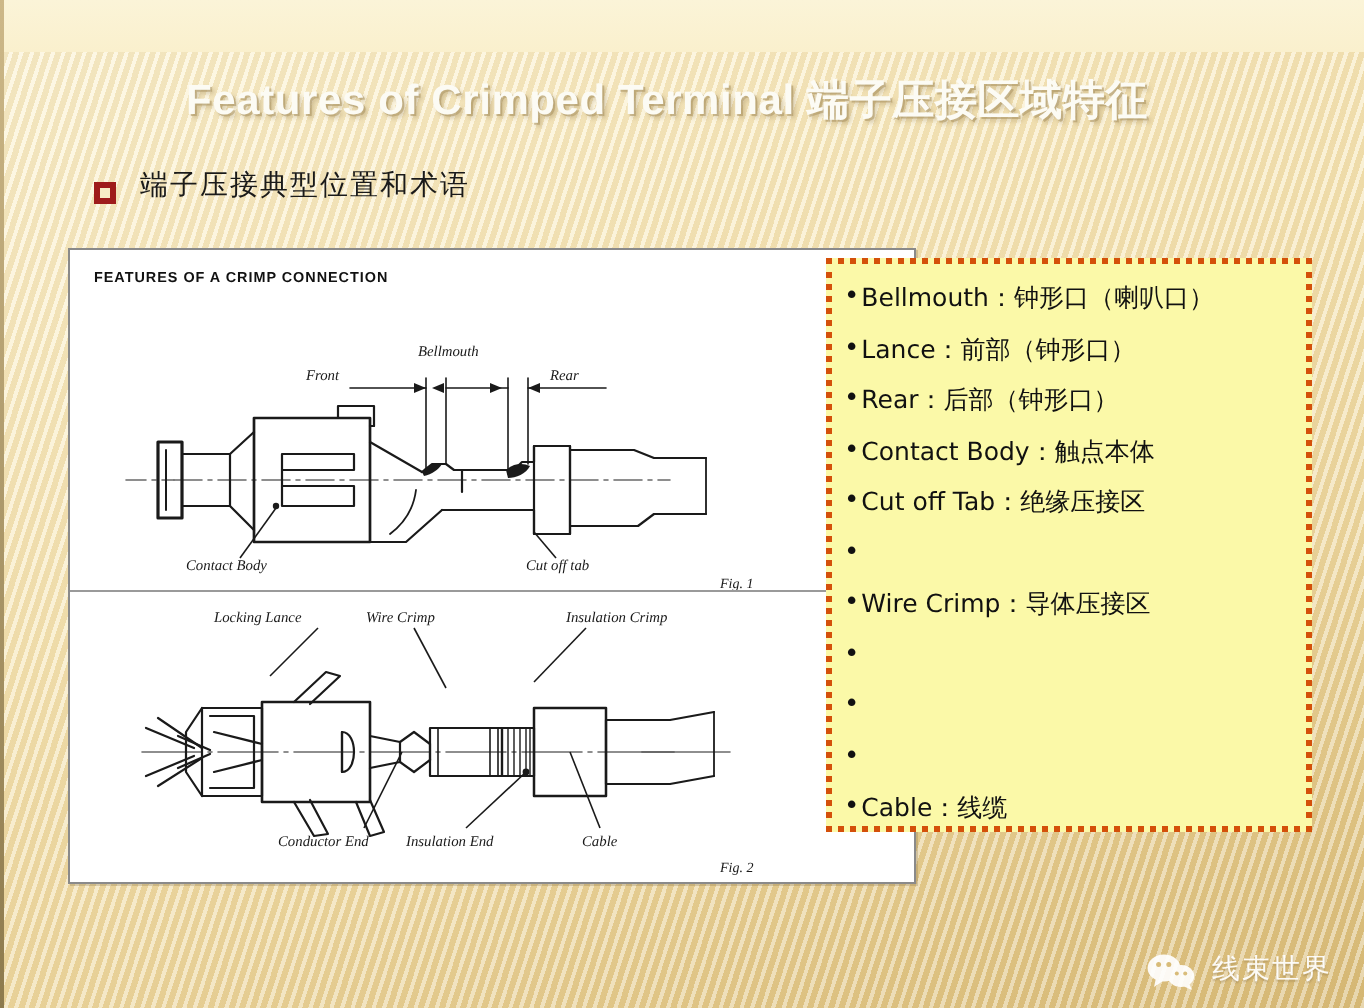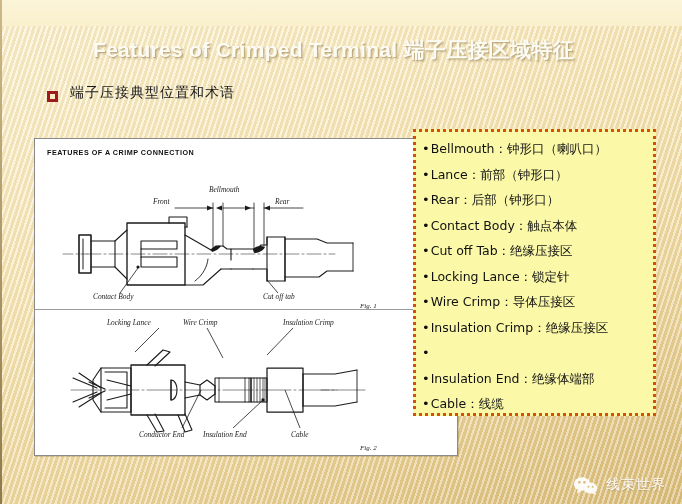--- a/index.html
+++ b/index.html
@@ -96,21 +96,21 @@
     color: #1a1a1a;
     font-family: "DejaVu Sans", "Liberation Sans", sans-serif;
     letter-spacing: 1px;
     white-space: nowrap;
   }
 
   
   .figure-panel {
     position: absolute;
     left: 34px;
-    top: 138px;
+    top: 124px;
     width: 424px;
     height: 318px;
     background: #ffffff;
     border: 1px solid #8a8a8a;
     box-sizing: border-box;
     box-shadow: 1px 1px 0 rgba(120,100,60,0.25);
     z-index: 3;
   }
   .fig-caption {
     position: absolute;
@@ -387,36 +387,33 @@
       <li>
           <span class="legend-dot">•</span>
           <span class="legend-text">Contact Body：触点本体</span>
         </li>
       <li>
           <span class="legend-dot">•</span>
           <span class="legend-text">Cut off Tab：绝缘压接区</span>
         </li>
       <li>
           <span class="legend-dot">•</span>
-          <span class="legend-text">Locking Lance：锁定针</span>
         </li>
       <li>
           <span class="legend-dot">•</span>
           <span class="legend-text">Wire Crimp：导体压接区</span>
         </li>
       <li>
           <span class="legend-dot">•</span>
-          <span class="legend-text">Insulation Crimp：绝缘压接区</span>
-        </li>
-      <li>
-          <span class="legend-dot">•</span>
-        </li>
-      <li>
-          <span class="legend-dot">•</span>
-          <span class="legend-text">Insulation End：绝缘体端部</span>
+        </li>
+      <li>
+          <span class="legend-dot">•</span>
+        </li>
+      <li>
+          <span class="legend-dot">•</span>
         </li>
       <li>
           <span class="legend-dot">•</span>
           <span class="legend-text">Cable：线缆</span>
         </li>
     </ul>
   </div>
 
   <div class="watermark">
     <svg width="26" height="20" viewBox="0 0 26 20">

